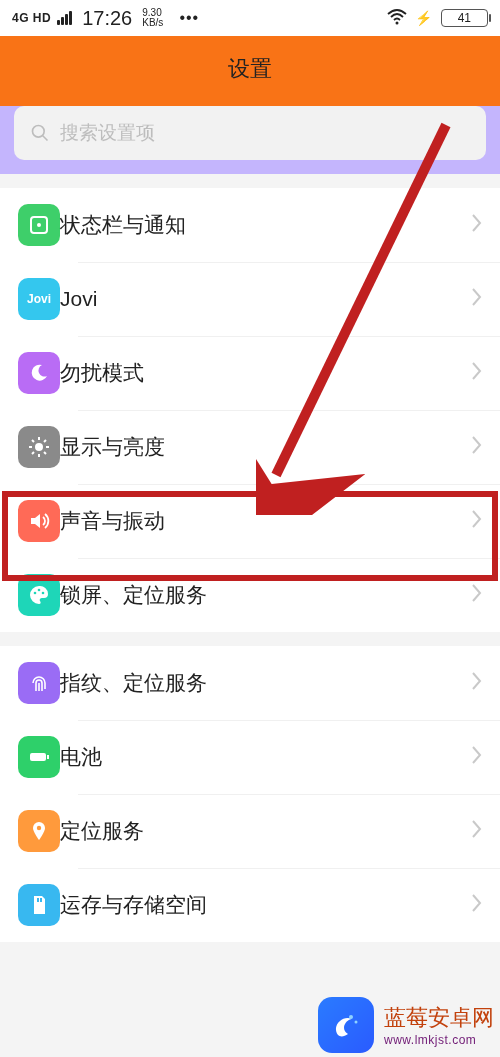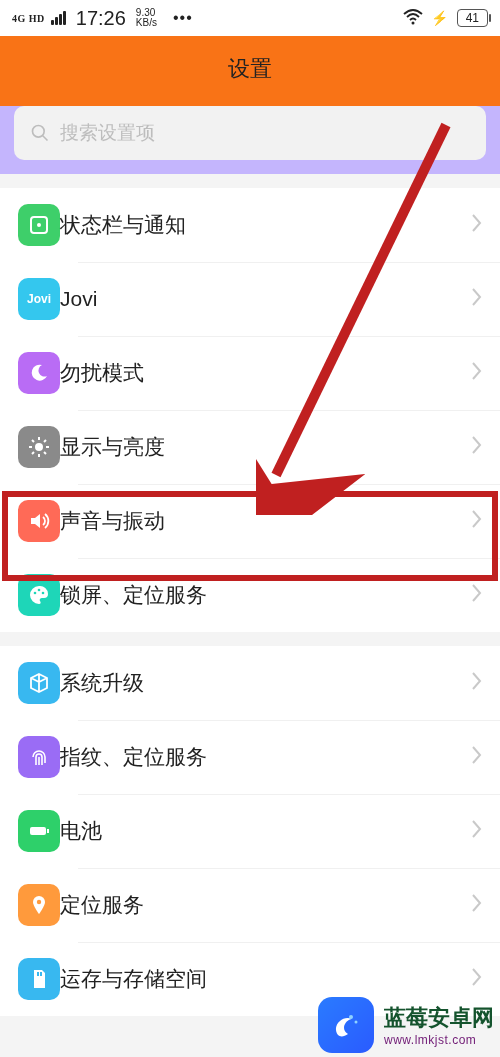--- a/index.html
+++ b/index.html
@@ -25,29 +25,29 @@
     }
     .status-left { display: flex; align-items: center; gap: 6px; }
     .status-left .signal { display: flex; align-items: flex-end; gap: 1px; }
     .status-left .signal span {
       display: inline-block; width: 3px; background: #222; border-radius: 1px;
     }
     .status-left .signal span:nth-child(1){height:5px}
     .status-left .signal span:nth-child(2){height:8px}
     .status-left .signal span:nth-child(3){height:11px}
     .status-left .signal span:nth-child(4){height:14px}
-    .net-label { font-size: 10px; line-height: 9px; font-weight: 700; font-family: Liberation Serif, serif; }
+    .net-label { font-size: 12px; line-height: 9px; font-weight: 700; }
     .net-label div:first-child { letter-spacing: .5px; }
     .clock { font-size: 20px; font-weight: 400; margin-left: 4px; }
     .kbps { font-size: 10px; line-height: 10px; margin-left: 4px; }
     .dots { font-size: 16px; margin-left: 10px; letter-spacing: 1px; }
     .status-right { display: flex; align-items: center; gap: 8px; }
     .battery {
       display: flex; align-items: flex-start; gap: 2px;
-      border: 1.5px solid #555; border-radius: 4px; padding: 1px 8px;
+      border: 1.5px solid #555; border-radius: 4px; padding: 1px 16px;
       font-size: 12px; position: relative;
     }
     .battery::after {
       content: ""; position: absolute; right: -4px; top: 50%; transform: translateY(-50%);
       width: 2px; height: 8px; background: #555; border-radius: 1px;
     }
 
     
     .header {
       background: #f97316;
@@ -143,21 +143,21 @@
       z-index: 70;
     }
     .watermark .logo {
       width: 56px; height: 56px; border-radius: 14px;
       background: linear-gradient(135deg,#2a7bff,#2a5bff);
       display: flex; align-items: center; justify-content: center;
       color: #fff; position: relative;
     }
     .watermark .logo svg { width: 36px; height: 36px; }
     .watermark .txt { text-align: left; }
-    .watermark .txt .t1 { font-size: 22px; font-weight: 700; color: #14532d; }
+    .watermark .txt .t1 { font-size: 22px; font-weight: 400; color: #c2410c; }
     .watermark .txt .t2 { font-size: 12px; color: #701a75; letter-spacing: .5px; }
   </style>
 </head>
 <body>
 
 <svg width="0" height="0" style="position:absolute">
   <defs>
     <g id="chev-right">
         <polyline points="1,1 8,9 1,17" fill="none" stroke-width="2"></polyline>
       </g>
@@ -295,31 +295,20 @@
           <use href="#chev-right"></use>
         </svg></div>
   </div>
 
 </div>
 
 <div class="gap"></div>
 
 <div class="list">
 
-  <div class="row">
-    <div class="icon bg-cube">
-      <svg viewBox="0 0 24 24">
-          <path d="M12 3l8 4v10l-8 4-8-4V7l8-4z M12 3v18 M4 7l8 4 8-4" fill="none" stroke="#fff" stroke-width="1.8"></path>
-        </svg>
-    </div>
-    <div class="label">系统升级</div>
-    <div class="chev"><svg viewBox="0 0 10 18">
-          <use href="#chev-right"></use>
-        </svg></div>
-  </div>
 
   <div class="row">
     <div class="icon bg-finger">
       <svg viewBox="0 0 24 24">
           <path d="M6 12a6 6 0 0112 0v6 M9 20v-8a3 3 0 016 0v8 M12 20v-8" fill="none" stroke="#fff" stroke-width="1.6"></path>
         </svg>
     </div>
     <div class="label">指纹、定位服务</div>
     <div class="chev"><svg viewBox="0 0 10 18">
           <use href="#chev-right"></use>

